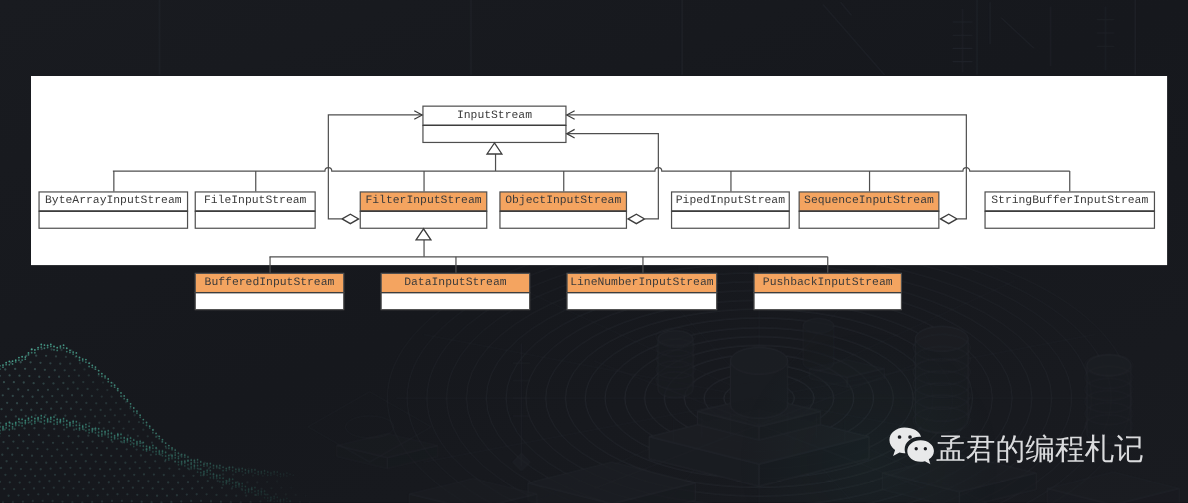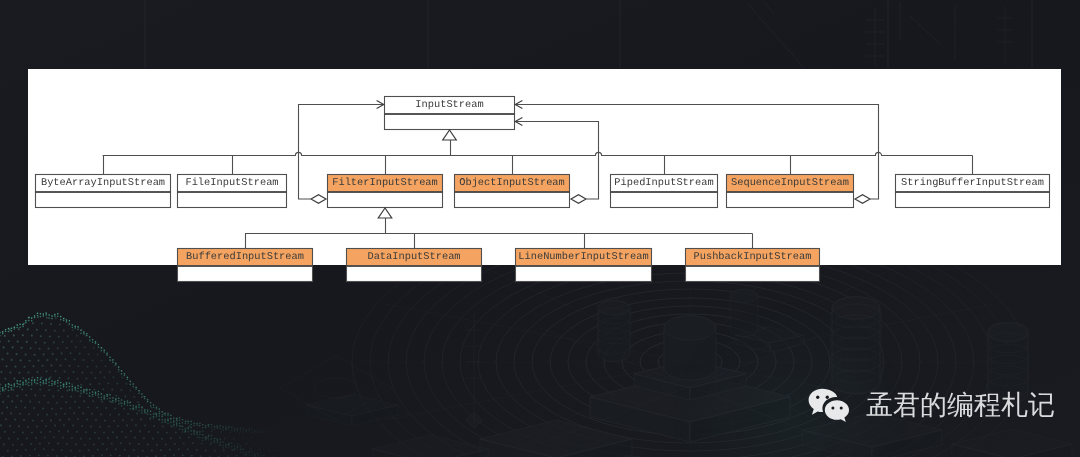--- a/index.html
+++ b/index.html
@@ -8,22 +8,22 @@
          background:#181a1f;font-family:"Liberation Sans",sans-serif;}
   .bg-abs{position:absolute;left:0;top:0;width:1080px;height:457px;pointer-events:none;}
   #panel{position:absolute;background:#fff;}
   #diagram-svg{position:absolute;left:0;top:0;display:block;filter:saturate(1);}
   .cls-label{font-family:"Liberation Mono","DejaVu Sans Mono",monospace;
              fill:#3a3a3a;text-anchor:middle;dominant-baseline:alphabetic;}
   .conn{fill:none;stroke:#4f4f4f;stroke-width:1.1;stroke-linecap:butt;stroke-linejoin:miter;}
   .marker-fill{fill:#fff;stroke:#3d3d3d;stroke-width:1.2;stroke-linejoin:miter;}
   .arrow{fill:none;stroke:#3d3d3d;stroke-width:1.1;stroke-linecap:butt;}
   #watermark{position:absolute;display:flex;align-items:center;filter:saturate(1);}
-  #watermark .wm-text{font-family:Liberation Mono, monospace;font-size:27px;
-     color:#dadbdd;letter-spacing:0px;margin-left:16px;margin-top:5px;line-height:1;white-space:nowrap;}
+  #watermark .wm-text{font-family:Liberation Serif, serif;font-size:27px;
+     color:#dadbdd;letter-spacing:0px;margin-left:1px;margin-top:5px;line-height:1;white-space:nowrap;}
 </style>
 </head>
 <body>
 
 <div id="stage" style="width: 1080px; height: 457px; background: rgb(24, 26, 31);">
 
   <svg class="bg-abs" width="1080" height="457" viewBox="0 0 1080 457">
     <defs>
       <linearGradient id="bgGrad" x1="0" y1="0" x2="1" y2="1">
         <stop offset="0" stop-color="#191b20"></stop>
@@ -1055,21 +1055,21 @@
         <circle cx="243.4" cy="455.1" r="0.82" fill="#4ab49c" opacity="0.10"></circle>
         <circle cx="246.3" cy="454.7" r="0.82" fill="#4ab49c" opacity="0.09"></circle>
         <circle cx="249.2" cy="455.8" r="0.82" fill="#4ab49c" opacity="0.08"></circle>
         <circle cx="252.1" cy="458.5" r="0.82" fill="#4ab49c" opacity="0.08"></circle>
         <circle cx="255.0" cy="458.0" r="0.82" fill="#4ab49c" opacity="0.07"></circle>
         <circle cx="257.9" cy="456.8" r="0.82" fill="#4ab49c" opacity="0.06"></circle>
       </g>
     <circle cx="790" cy="420" r="120" fill="url(#glow)" opacity="0.35"></circle>
   </svg>
 
-  <div id="panel" style="left: 28px; top: 69px; width: 1033px; height: 196px; background: rgb(255, 255, 255);">
+  <div id="panel" style="left: 28px; top: 69px; width: 1033px; height: 172px; background: rgb(255, 255, 255);">
     <svg id="diagram-svg" width="1033" height="242" viewBox="0 0 1033 242">
         <g>
           <path class="conn" d="M 74.6 86.5 L 267.4 86.5 A 3.1 3.1 0 0 1 273.6 86.5 L 567.4 86.5 A 3.1 3.1 0 0 1 573.6 86.5 L 847.4 86.5 A 3.1 3.1 0 0 1 853.6 86.5 L 944.5 86.5 " stroke="#4f4f4f"></path>
           <path class="conn" d="M 75.5 86.5 L 75.5 105 " stroke="#4f4f4f"></path>
           <path class="conn" d="M 204.5 86.5 L 204.5 105 " stroke="#4f4f4f"></path>
           <path class="conn" d="M 357.5 86.5 L 357.5 105 " stroke="#4f4f4f"></path>
           <path class="conn" d="M 484.5 86.5 L 484.5 105 " stroke="#4f4f4f"></path>
           <path class="conn" d="M 636.5 86.5 L 636.5 105 " stroke="#4f4f4f"></path>
           <path class="conn" d="M 762.5 86.5 L 762.5 105 " stroke="#4f4f4f"></path>
           <path class="conn" d="M 944.5 86.5 L 944.5 105 " stroke="#4f4f4f"></path>

